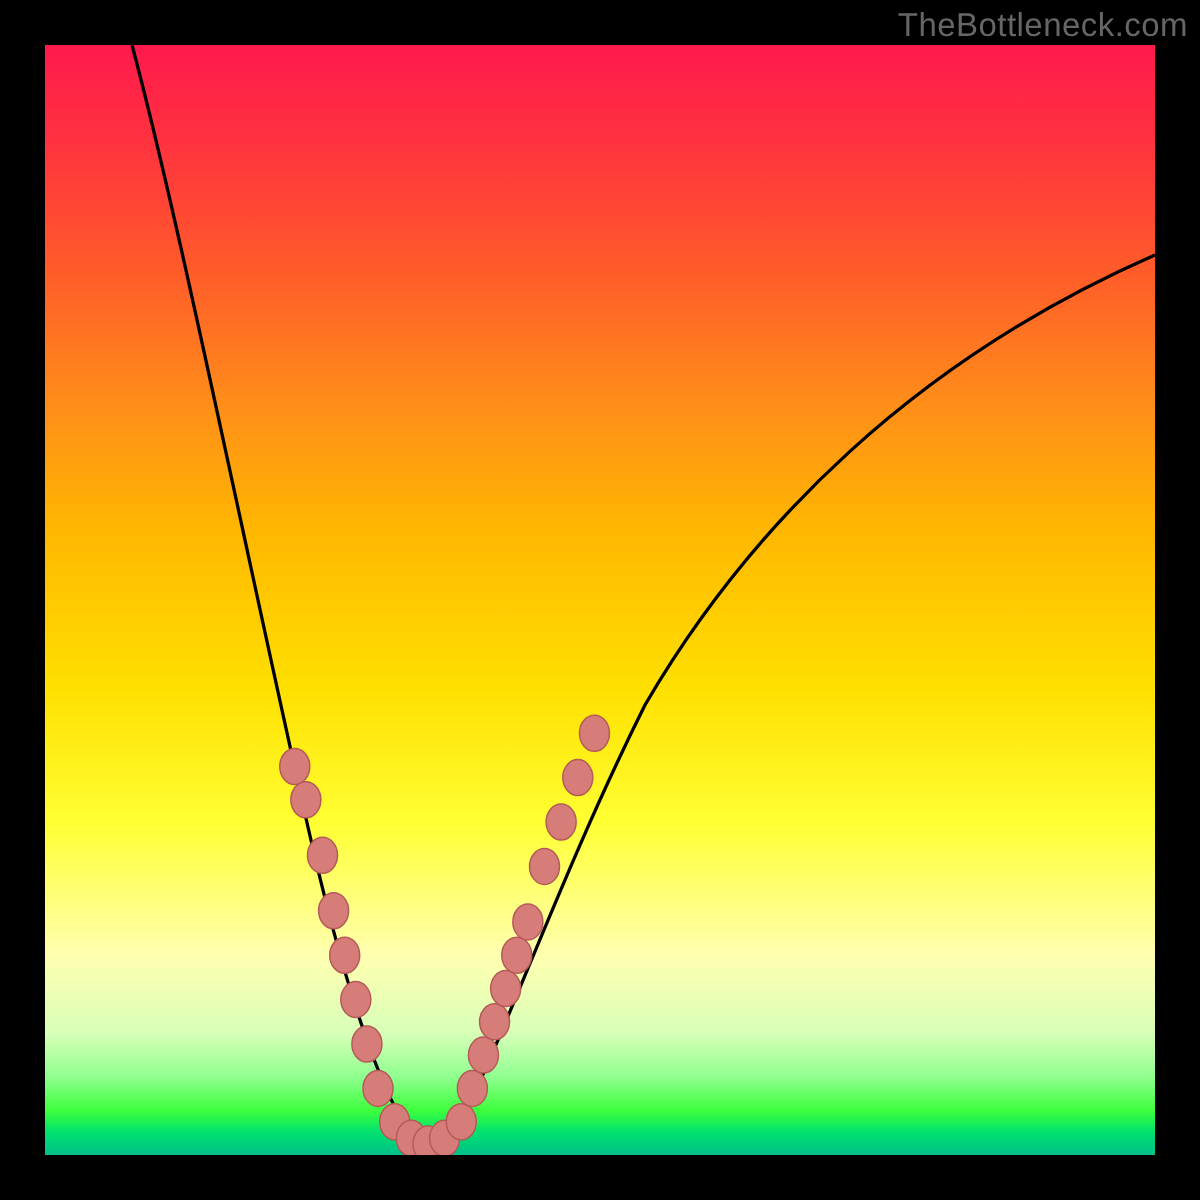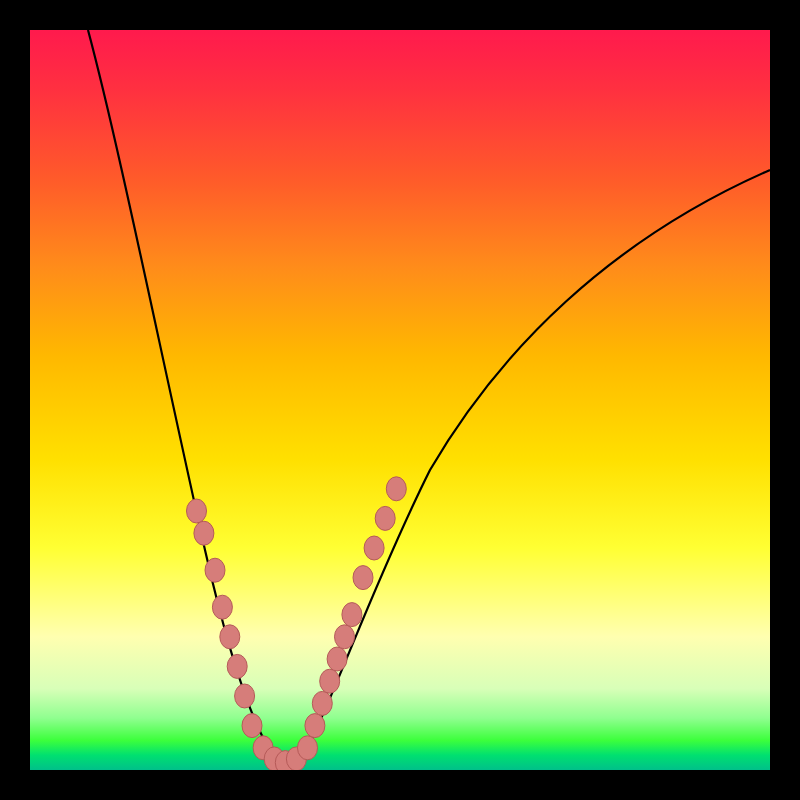--- a/index.html
+++ b/index.html
@@ -64,20 +64,21 @@
   .dot {
     fill: #d67d7a;
     stroke: #b55a58;
     stroke-width: 1;
   }
 </style>
 </head>
 <body>
 
 <div class="stage">
+  <div class="watermark">TheBottleneck.com</div>
 
   <div class="plot-area">
     <svg class="overlay" viewBox="0 0 740 740">
       <path class="curve" d="M 58 0 C 90 120, 130 320, 175 520 C 200 630, 225 705, 250 735"></path>
       <path class="curve" d="M 250 735 C 255 738, 262 738, 268 735"></path>
       <path class="curve" d="M 268 735 C 300 680, 340 560, 400 440 C 470 320, 580 210, 740 140"></path>
       <g id="marker-layer">
           <ellipse cx="166.5" cy="481.0" rx="10" ry="12" class="dot"></ellipse>
           <ellipse cx="173.9" cy="503.2" rx="10" ry="12" class="dot"></ellipse>
           <ellipse cx="185.0" cy="540.2" rx="10" ry="12" class="dot"></ellipse>

